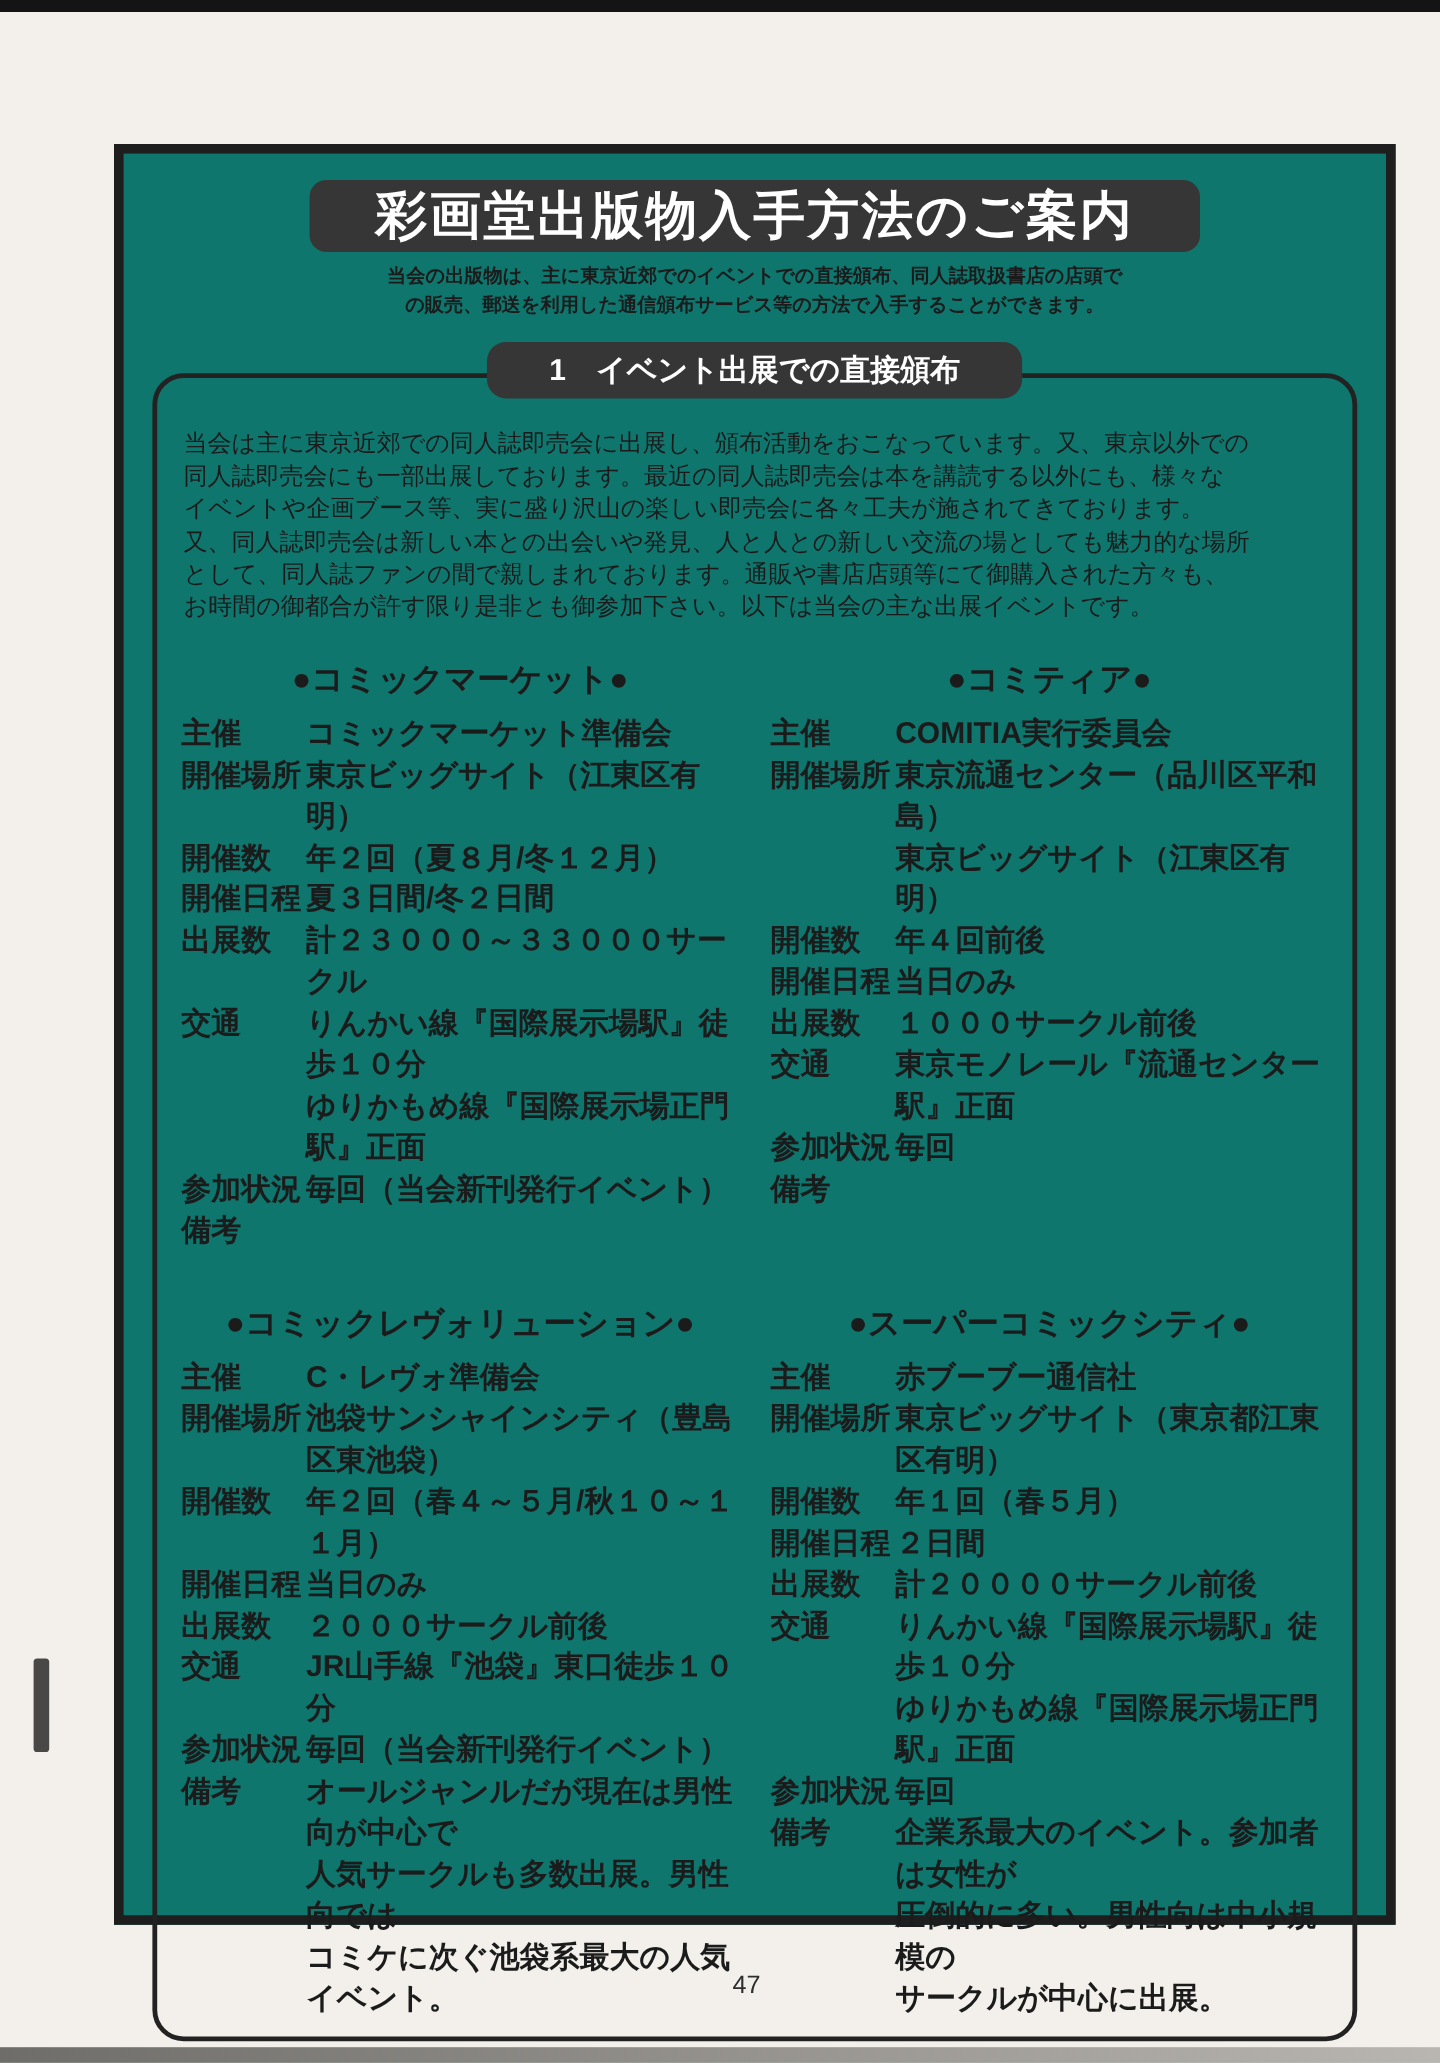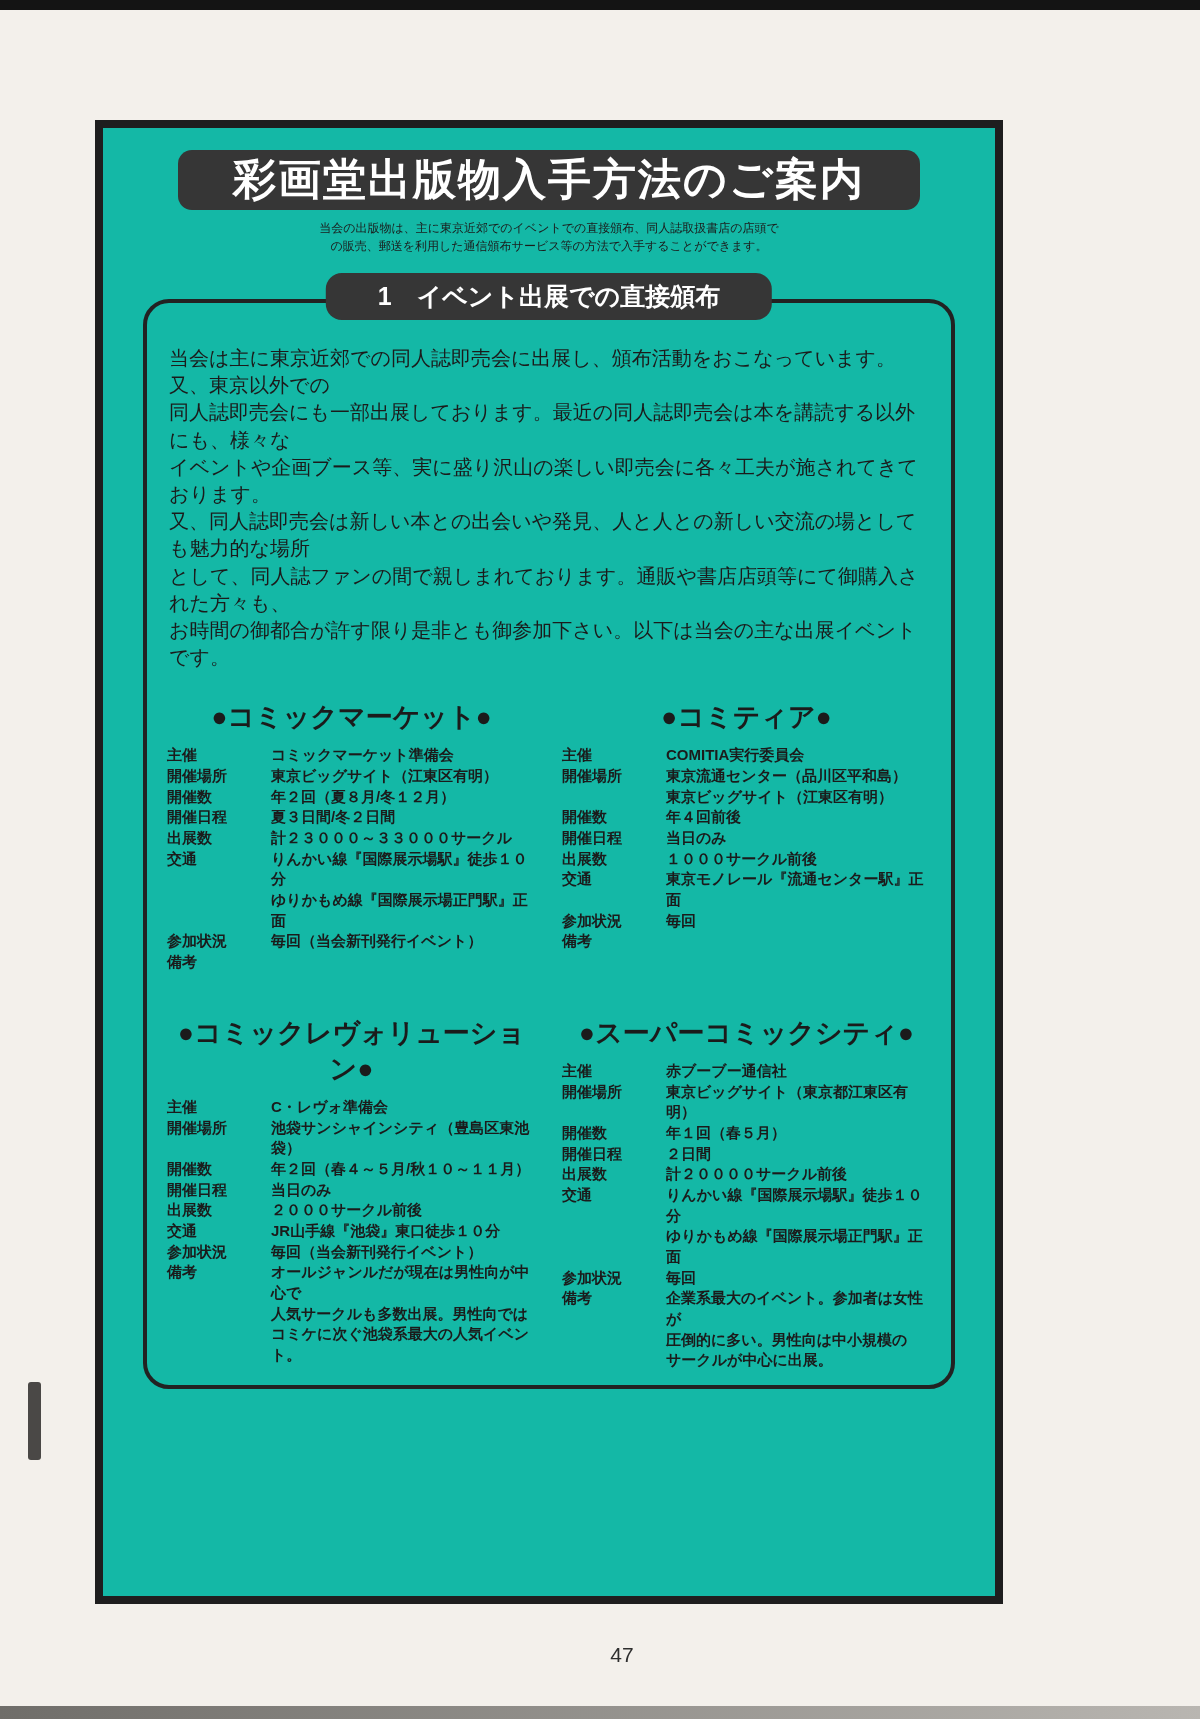--- a/index.html
+++ b/index.html
@@ -8,49 +8,49 @@
     background:#f3f0eb;
     font-family:"Liberation Sans","DejaVu Sans",sans-serif;
     color:#1b1b1b;
   }
   .edge-top{position:absolute;top:0;left:0;right:0;height:10px;background:#141414;}
   .edge-bottom{position:absolute;bottom:0;left:0;right:0;height:13px;
     background:linear-gradient(to right,#6f6d69,#b9b6b1);}
   .edge-blob{position:absolute;left:28px;top:1382px;width:13px;height:78px;background:#4a4846;border-radius:3px;}
 
   .main-box{
-    position:absolute;left:95px;top:120px;width:908px;height:1484px;
-    box-sizing:border-box;border:8px solid #1e1e1e;background:#14b8a6;
-    padding:0 34px;
+    position:absolute;left:95px;top:120px;width:1068px;height:1484px;
+    box-sizing:border-box;border:8px solid #1e1e1e;background:#0f766e;
+    padding:0 18px;
   }
   .title-banner{
     width:742px;height:60px;margin:22px auto 0;
     background:#363636;border-radius:14px;
     display:flex;align-items:center;justify-content:center;
     color:#fff;font-size:43px;font-weight:bold;letter-spacing:2px;
   }
   .intro{
-    text-align:center;font-size:12px;line-height:1.5;margin-top:9px;
-    white-space:pre-line;font-weight:normal;
+    text-align:center;font-size:16px;line-height:1.5;margin-top:9px;
+    white-space:pre-line;font-weight:bold;
   }
   .section{position:relative;margin:44px 6px 0;}
   .section-banner{
     position:absolute;top:-26px;left:50%;transform:translateX(-50%);
     background:#363636;color:#fff;font-size:25px;font-weight:bold;
     padding:7px 52px;border-radius:16px;white-space:nowrap;z-index:2;
   }
   .section-box{
     border:4px solid #222;border-radius:26px;
     padding:42px 20px 14px;
   }
   .para{font-size:20px;line-height:1.36;white-space:pre-line;font-weight:normal;margin:0 2px;}
   .events-grid{display:grid;grid-template-columns:1fr 1fr;column-gap:26px;margin-top:12px;}
   .event{min-width:0;}
   .event-title{text-align:center;font-size:27px;font-weight:bold;margin:16px 4px 10px;}
-  .event-row{display:flex;font-size:15px;line-height:1.38;font-weight:bold;}
+  .event-row{display:flex;font-size:25px;line-height:1.38;font-weight:bold;}
   .elabel{width:104px;flex-shrink:0;}
   .evalue{white-space:pre-line;}
   .page-number{position:absolute;left:0;right:0;bottom:52px;text-align:center;font-size:21px;color:#2e2e2e;padding-left:44px;}
 </style>
 </head>
 <body>
 
 <div class="edge-top"></div>
 <div class="edge-blob"></div>
 <div class="edge-bottom"></div>

